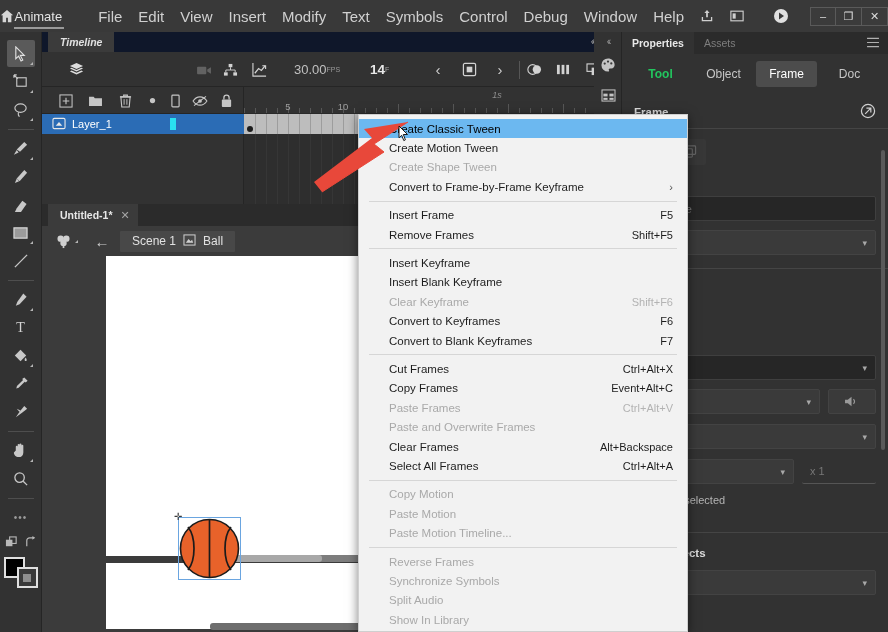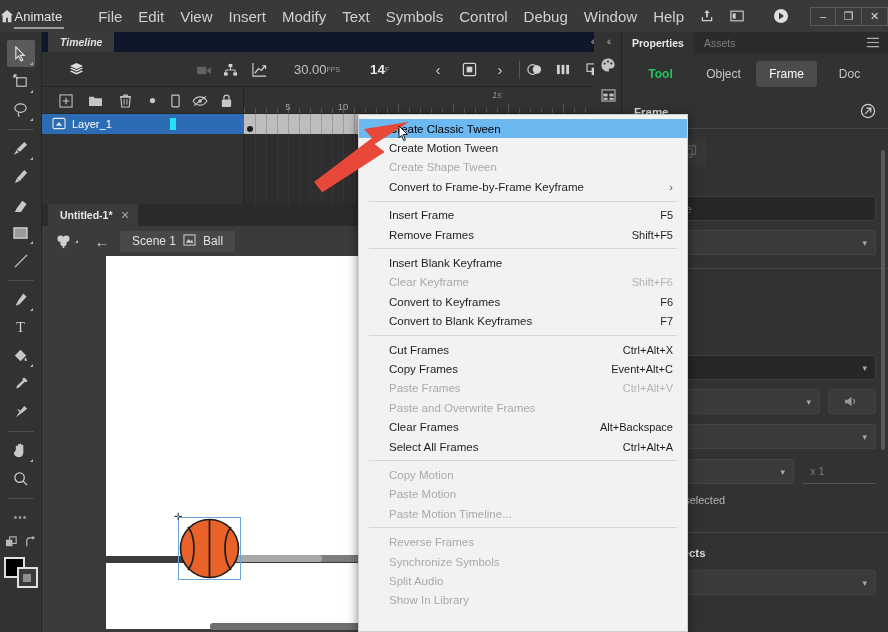--- a/index.html
+++ b/index.html
@@ -769,20 +769,23 @@
     <span class="sc">F5</span>
   </div>
   <div class="mitem">
     <span>Remove Frames</span>
     <span class="sc">Shift+F5</span>
   </div>
 
   <div class="msep"></div>
 
   <div class="mitem">
+    <span>Insert Keyframe</span>
+  </div>
+  <div class="mitem">
     <span>Insert Blank Keyframe</span>
   </div>
   <div class="mitem dis">
     <span>Clear Keyframe</span>
     <span class="sc">Shift+F6</span>
   </div>
   <div class="mitem">
     <span>Convert to Keyframes</span>
     <span class="sc">F6</span>
   </div>

